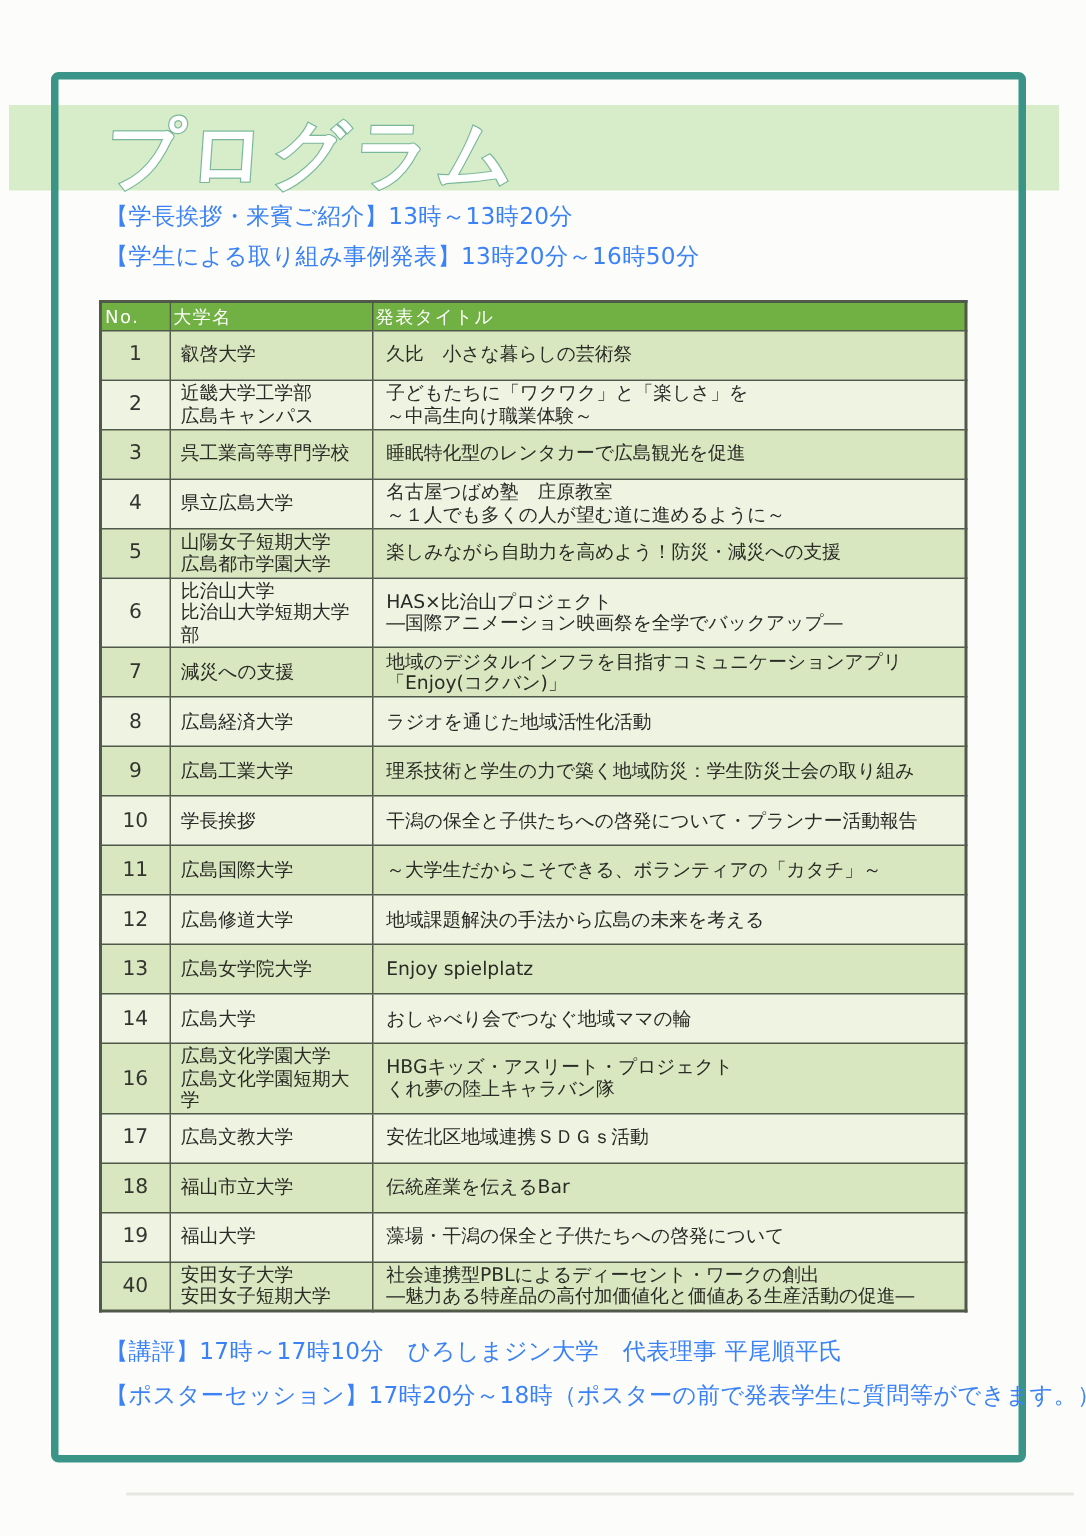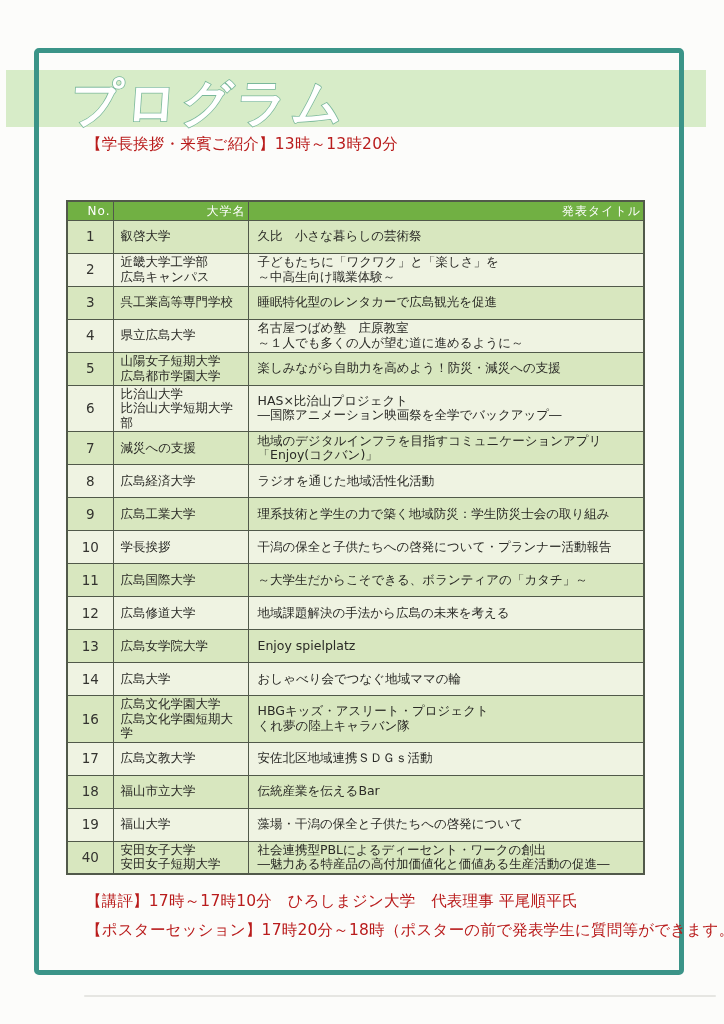--- a/index.html
+++ b/index.html
@@ -27,23 +27,22 @@
   }
   .frame{
     position:absolute;left:34px;top:48px;width:650px;height:927px;
     border:5px solid var(--c-teal);border-radius:5px;
     background:transparent;z-index:2;pointer-events:none;
   }
   .content{position:absolute;left:0;top:0;width:724px;height:1024px;z-index:3;}
   .title-svg{position:absolute;left:68px;top:64px;}
   .sched{
     position:absolute;left:70px;width:580px;
-    font-size:15.5px;letter-spacing:.2px;color:#b91c1c;
+    font-size:15.5px;letter-spacing:.2px;color:#3b82f6;
     white-space:nowrap;
-    margin-left:16px;
   }
   .sched.l1{top:134px;}
   .sched.l2{top:161px;}
   .sched.l3{top:180px;}
   .sched.l4{top:891px;}
   .sched.l5{top:920px;}
   table.program{
     position:absolute;left:66px;top:200px;width:577px;
     border-collapse:collapse;table-layout:fixed;
     font-size:12.5px;line-height:14.5px;
@@ -51,21 +50,21 @@
   table.program col.w-no{width:46px;}
   table.program col.w-uni{width:135px;}
   table.program col.w-title{width:396px;}
   table.program th,table.program td{
     border:1px solid var(--c-grid);
     vertical-align:middle;
   }
   table.program{border:2px solid var(--c-grid);}
   table.program thead th{
     background:var(--c-head);color:#fff;font-weight:normal;
-    font-size:12px;height:19px;padding:1px 2px;text-align:right;
+    font-size:12px;height:19px;padding:1px 2px;text-align:left;
     letter-spacing:1px;
   }
   table.program tbody tr{height:33px;}
   table.program tbody tr:nth-child(odd) td{background:var(--c-row-odd);}
   table.program tbody tr:nth-child(even) td{background:var(--c-row-even);}
   td.c-no{text-align:center;font-size:13.5px;color:#33332f;}
   td.c-uni{padding:1px 4px 1px 7px;white-space:pre-line;}
   td.c-title{padding:1px 4px 1px 9px;white-space:pre-line;margin-left:12px;}
   .page-edge-shadow{
     position:absolute;left:84px;top:995px;width:632px;height:2px;
@@ -78,20 +77,21 @@
 <div class="band"></div>
 <div class="frame"></div>
 
 <div class="content">
 
   <svg class="title-svg" width="330" height="78" viewBox="0 0 330 78">
     <text x="6" y="56" transform="skewX(-4)" font-family="DejaVu Sans, Liberation Sans, sans-serif" font-size="50" font-weight="bold" letter-spacing="4" fill="#ffffff" stroke="#7ab89b" stroke-width="1.6" paint-order="stroke">プログラム</text>
   </svg>
 
   <div class="sched l1">【学長挨拶・来賓ご紹介】13時～13時20分</div>
+  <div class="sched l2">【学生による取り組み事例発表】13時20分～16時50分</div>
 
   <table class="program">
     <colgroup>
         <col class="w-no">
         <col class="w-uni">
         <col class="w-title">
       </colgroup>
     <thead>
       <tr>
         <th>No.</th>

